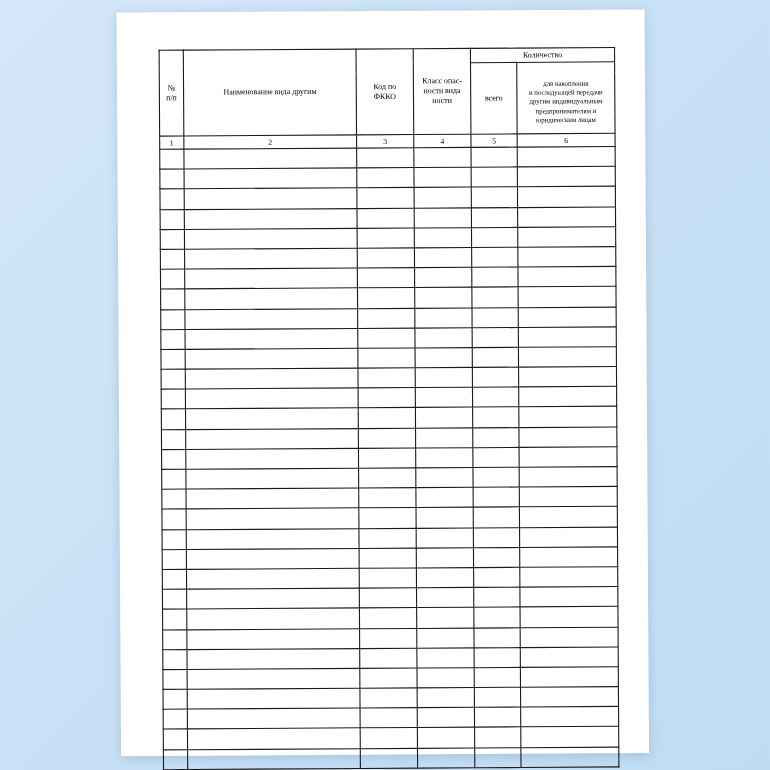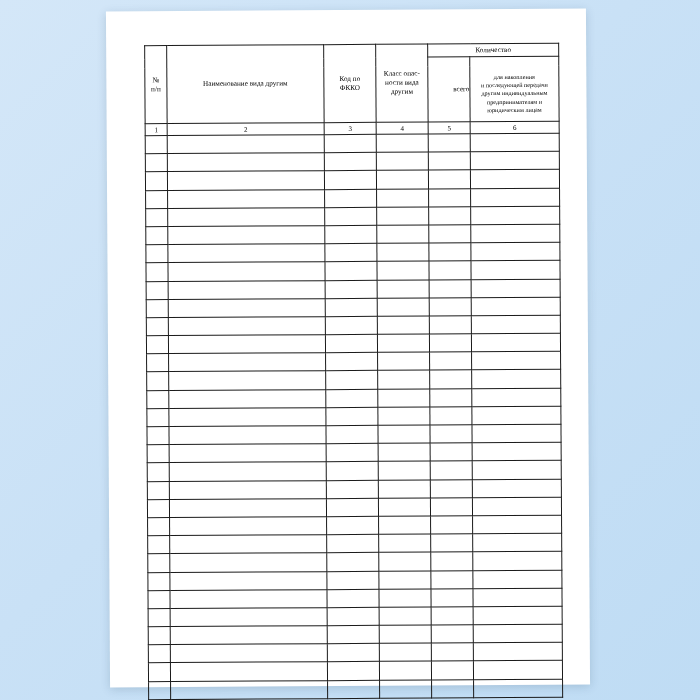--- a/index.html
+++ b/index.html
@@ -111,26 +111,26 @@
               <span>п/п</span>
             </td>
             <td rowspan="3" class="hdr-cell hdr-tall">Наименование вида другим</td>
             <td rowspan="3" class="hdr-cell hdr-tall">
               <span>Код по</span><br>
               <span>ФККО</span>
             </td>
             <td rowspan="3" class="hdr-cell hdr-tall">
               <span>Класс опас-</span><br>
               <span>ности вида</span><br>
-              <span>другим</span>
+              <span>ности</span>
             </td>
             <td colspan="2" class="hdr-qty">Количество</td>
           </tr>
           <tr>
-            <td rowspan="2" class="hdr-cell" style="height:64px;text-align:right;">всего</td>
+            <td rowspan="2" class="hdr-cell" style="height:64px;">всего</td>
             <td style="height:9px;border-bottom:none;"></td>
           </tr>
           <tr>
             <td class="hdr-sub noborder-top" style="height:55px;">
               <span>для накопления</span><br>
               <span>и последующей передачи</span><br>
               <span>другим индивидуальным</span><br>
               <span>предпринимателям и</span><br>
               <span>юридическим лицам</span>
             </td>

